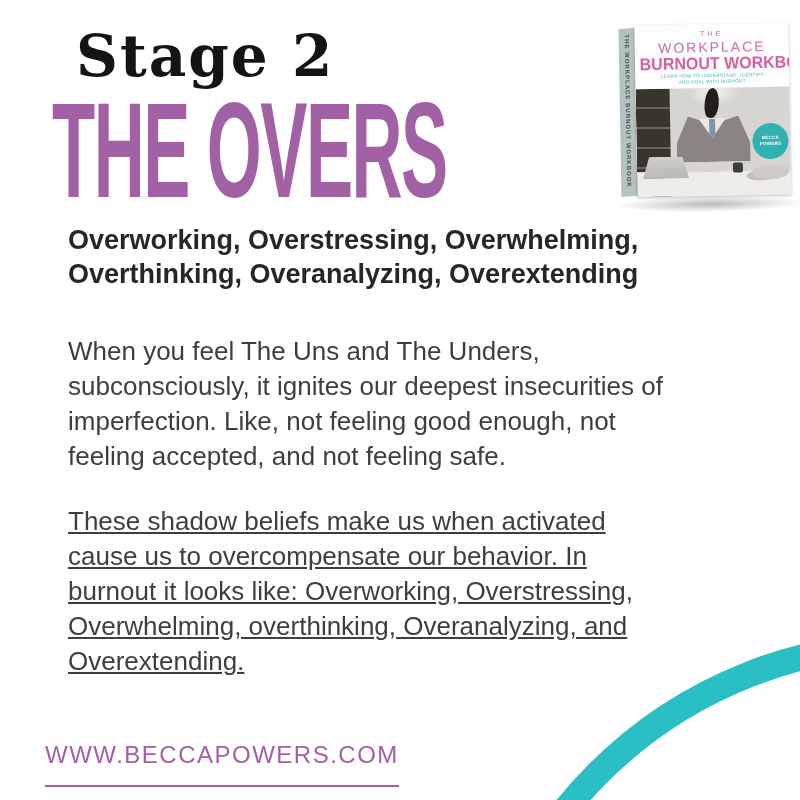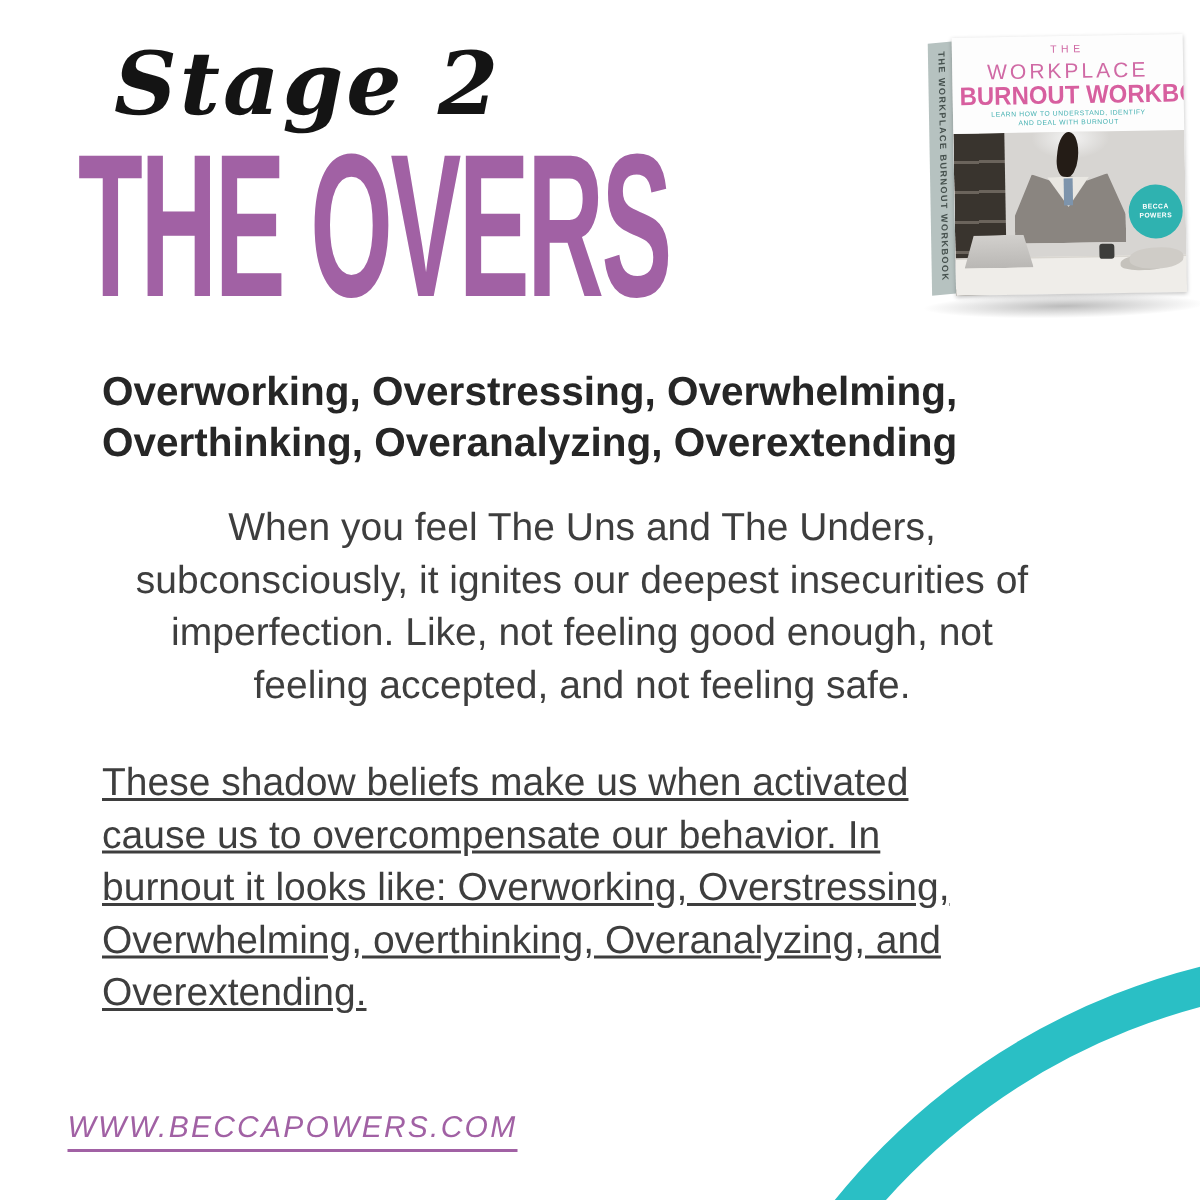--- a/index.html
+++ b/index.html
@@ -7,50 +7,50 @@
     width:800px;height:800px;overflow:hidden;position:relative;
     background:#ffffff;
     font-family:"Liberation Sans",sans-serif;
   }
   .abs{position:absolute;}
 
   
   .stage-label{
     left:76px;top:22px;
     font-family:"DejaVu Serif",serif;font-weight:700;
-    font-size:58px;color:#141414;letter-spacing:2px;font-style:italic;
+    font-size:58px;color:#141414;letter-spacing:2px;
   }
   .main-title{
     left:52px;top:90px;
     font-weight:700;font-size:136px;line-height:120px;
     color:var(--accent-purple,#a161a4);
     letter-spacing:-3px;white-space:nowrap;
     transform:scaleX(.52);transform-origin:left top;
   }
 
   
   .subhead{
-    left:68px;top:244px;width:620px;
+    left:68px;top:223px;width:620px;
     font-weight:700;font-size:27px;line-height:34px;
     color:#262626;white-space:pre-line;
   }
   .para{
     left:68px;width:640px;
     font-size:26px;line-height:35px;color:#3e3e3e;white-space:pre-line;
   }
-  .para-1{top:334px;text-align:center;}
+  .para-1{top:334px;}
   .para-2{top:504px;text-decoration:underline;}
 
   
   .website{
     left:45px;top:741px;
-    font-size:20px;letter-spacing:1.5px;
+    font-size:24px;letter-spacing:1.5px;
     color:var(--accent-purple,#9a57a3);
     border-bottom:2px solid var(--accent-purple,#9a57a3);
-    padding-bottom:2px;text-decoration:none;cursor:pointer;font-style:italic;
+    padding-bottom:16px;text-decoration:none;cursor:pointer;
   }
 
   
   .arc-svg{left:0;top:0;pointer-events:none;}
 
   
   .book{left:620px;top:20px;width:180px;height:190px;transform:rotate(-1deg);}
   .book-shadow{
     left:-6px;bottom:-2px;width:188px;height:16px;
     background:radial-gradient(ellipse closest-side,rgba(60,60,60,.35),rgba(60,60,60,0));

